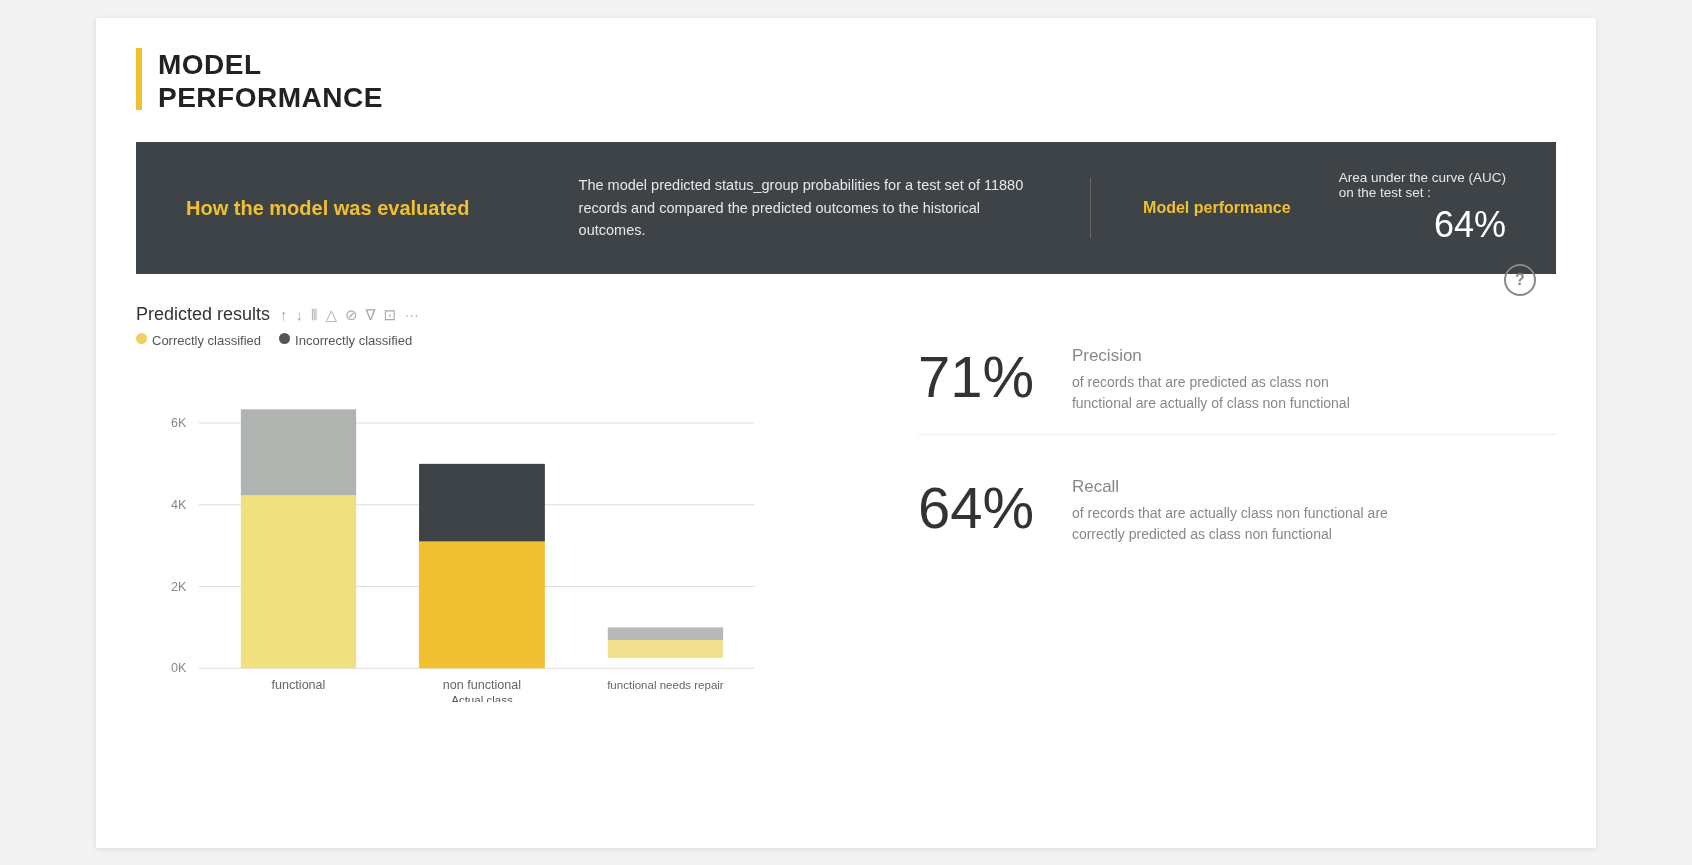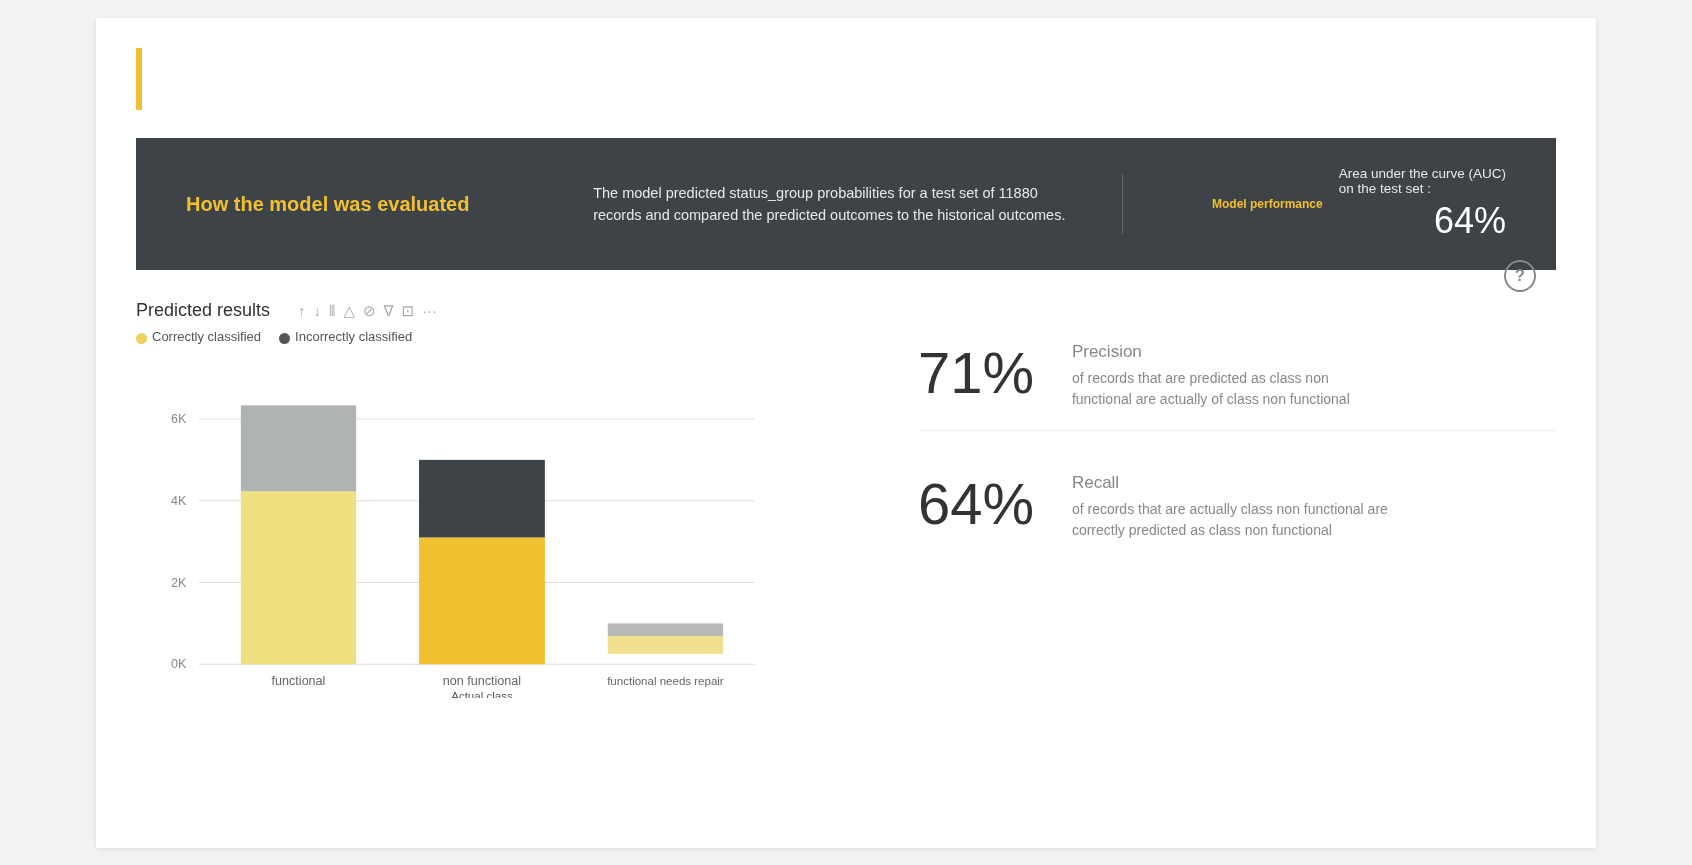--- a/index.html
+++ b/index.html
@@ -74,26 +74,26 @@
       height: 60px;
       background: #666;
       margin: 0 40px;
     }
     .banner-right {
       display: flex;
       align-items: center;
       gap: 0;
     }
     .banner-performance-label {
-      font-size: 12px;
+      font-size: 16px;
       font-weight: 700;
       color: #f0c030;
       min-width: 160px;
       text-align: right;
-      margin-right: 16px;
+      margin-right: 48px;
     }
     .banner-auc-block {
       display: flex;
       flex-direction: column;
       align-items: flex-end;
     }
     .banner-auc-desc {
       font-size: 13.5px;
       color: #e8e8e8;
       margin-bottom: 4px;
@@ -112,21 +112,21 @@
 
     
     .chart-area {
       flex: 1.1;
       min-width: 0;
       padding-right: 40px;
     }
     .chart-header {
       display: flex;
       align-items: center;
-      gap: 28px;
+      gap: 10px;
       margin-bottom: 8px;
     }
     .chart-title {
       font-size: 18px;
       font-weight: 500;
       color: #333;
     }
     .chart-toolbar {
       display: flex;
       align-items: center;
@@ -140,21 +140,21 @@
     .chart-legend {
       display: flex;
       align-items: center;
       gap: 18px;
       margin-bottom: 14px;
       font-size: 13px;
       color: #555;
     }
     .legend-item {
       display: flex;
-      align-items: flex-end;
+      align-items: flex-start;
       gap: 5px;
     }
     .legend-dot {
       width: 11px;
       height: 11px;
       border-radius: 50%;
     }
 
     
     .bar-chart-wrap {
@@ -237,20 +237,24 @@
       line-height: 1.5;
     }
   </style>
 </head>
 <body>
 
 <div class="page-container">
 
   <div class="page-header">
     <div class="header-bar"></div>
+    <div class="header-title">
+      <span>MODEL</span><br>
+      <span>PERFORMANCE</span>
+    </div>
   </div>
 
   <div class="info-banner">
     <div class="banner-section">
       <span class="banner-section-label">How the model was evaluated</span>
     </div>
     <div style="flex:1.2">
       <span class="banner-description">The model predicted status_group probabilities for a test set of 11880 records and compared the predicted outcomes to the historical outcomes.</span>
     </div>
     <div class="banner-divider"></div>

